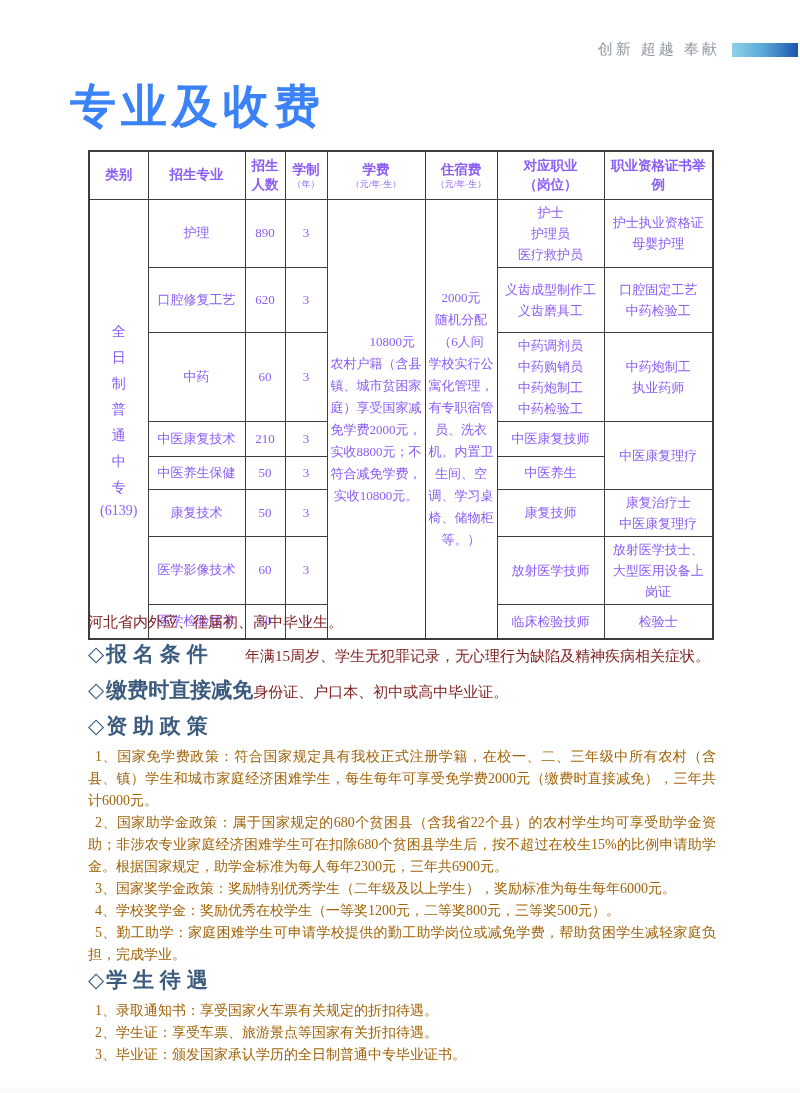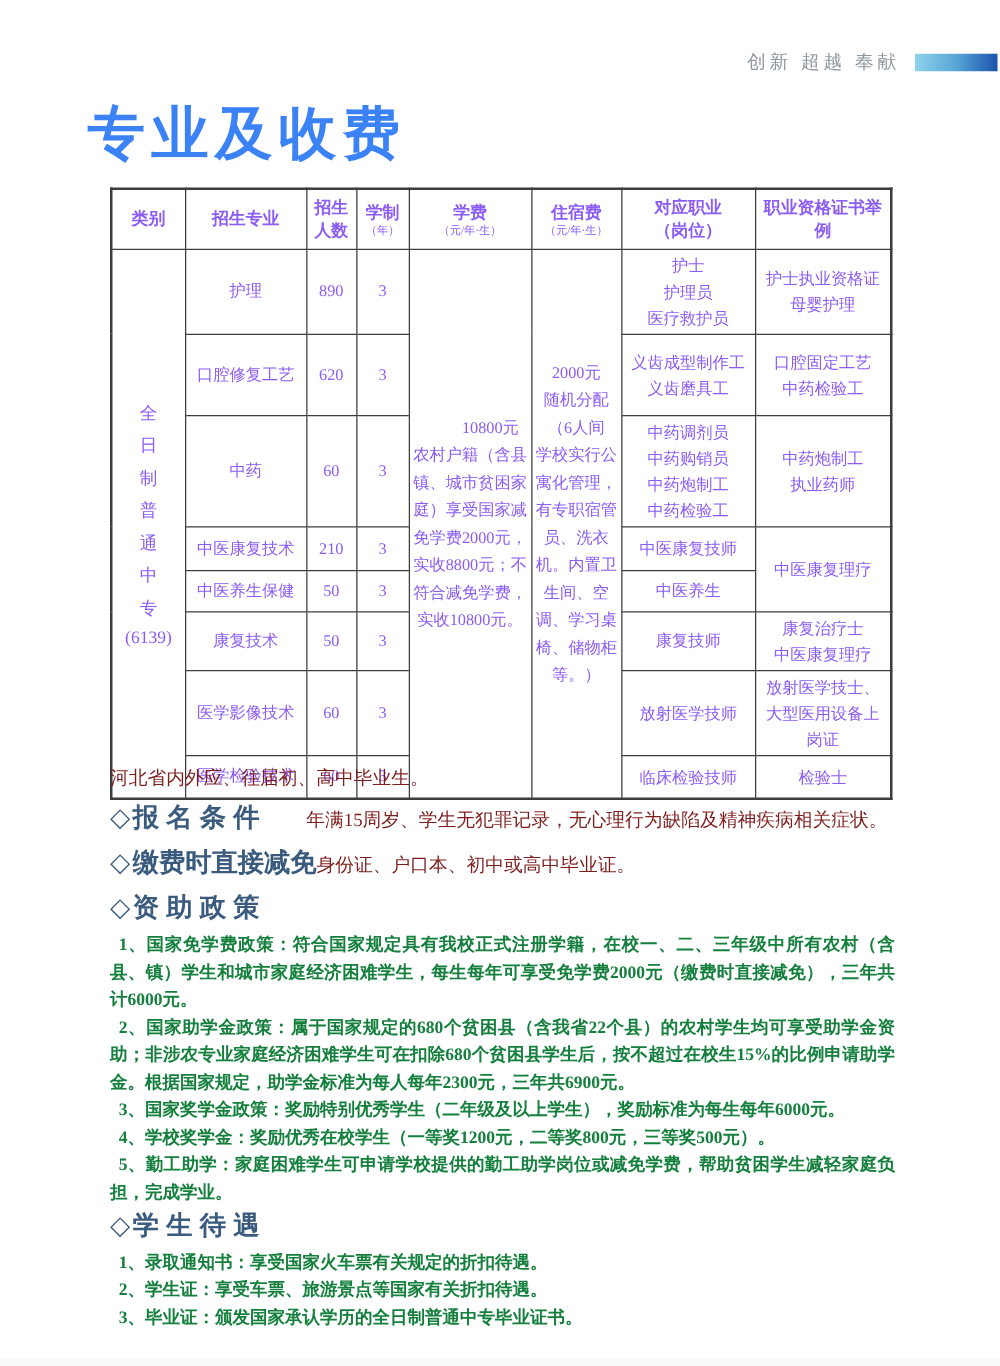--- a/index.html
+++ b/index.html
@@ -69,21 +69,21 @@
     color:#3a5b7d; font-weight:bold; font-size:21px;
     font-family:"Liberation Sans","DejaVu Sans",sans-serif;
     white-space:nowrap; flex:0 0 157px;
   }
   .sec-head .diamond { font-weight:normal; margin-right:2px; }
   .sec-inline .sec-text { font-size:15px; color:#7f1d1d; }
   .sec-block { }
   .sec-block > .sec-head { display:block; margin-bottom:6px; }
   .para {
     font-size:14px; line-height:22px; text-align:justify;
-    text-indent:0.5em; color:#15803d;font-weight:bold;
+    text-indent:0.5em; color:#a16207;
   }
   .para + .para { margin-top:0; }
 </style>
 </head>
 <body>
 
 <div class="page">
 
   <div class="topbar">
     <span class="motto">创新 超越 奉献</span>

